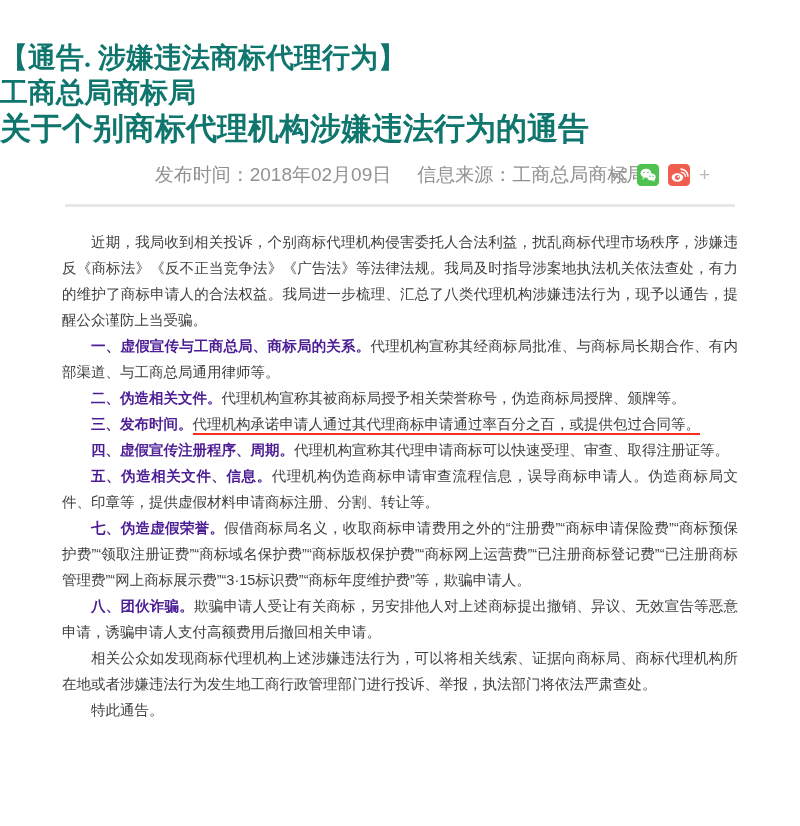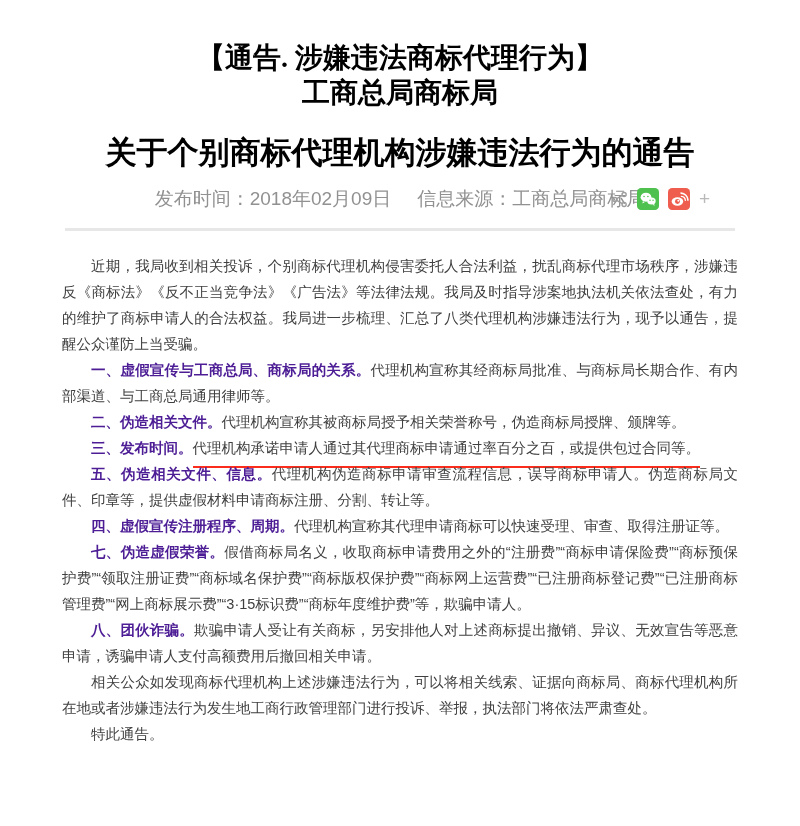--- a/index.html
+++ b/index.html
@@ -8,27 +8,27 @@
     width:800px;height:826px;
     margin:0 auto;
     background:#fff;
     overflow:hidden;
     font-family:"Liberation Sans","DejaVu Sans",sans-serif;
     color:#404040;
   }
   
   .title-block{
     padding-top:40px;
-    text-align:center;
+    text-align:left;
     font-family:"Liberation Serif","DejaVu Serif",serif;
     font-weight:bold;
-    color:#000000;
+    color:#0f766e;
   }
   .title-line-1,.title-line-2{font-size:28px;line-height:35px;}
-  .title-line-3{font-size:31px;line-height:38px;margin-top:24px;}
+  .title-line-3{font-size:31px;line-height:38px;}
   
   .meta-row{
     position:relative;
     margin-top:14px;
     height:26px;
   }
   .meta-text{
     text-align:center;
     font-size:19px;
     color:#919191;
@@ -62,21 +62,21 @@
     padding-top:14px;
     font-size:14.5px;
     line-height:26px;
     text-align:justify;
     color:#404040;
   }
   .article p{margin:0;text-indent:2em;}
   .item-head{font-weight:bold;color:#4c1d95;}
   .red-underline{
     border-bottom:2px solid var(--red,#fb2c1c);
-    padding-bottom:10px;
+    padding-bottom:1px;
   }
 </style>
 </head>
 <body>
 
 <div class="page">
 
   <div class="title-block">
     <div class="title-line-1">【通告. 涉嫌违法商标代理行为】</div>
     <div class="title-line-2">工商总局商标局</div>
@@ -128,23 +128,23 @@
 
   <div class="article">
     <p>近期，我局收到相关投诉，个别商标代理机构侵害委托人合法利益，扰乱商标代理市场秩序，涉嫌违反《商标法》《反不正当竞争法》《广告法》等法律法规。我局及时指导涉案地执法机关依法查处，有力的维护了商标申请人的合法权益。我局进一步梳理、汇总了八类代理机构涉嫌违法行为，现予以通告，提醒公众谨防上当受骗。</p>
     <div id="notice-items">
   <p><span class="item-head">一、虚假宣传与工商总局、商标局的关系。</span><span class="item-body">代理机构宣称其经商标局批准、与商标局长期合作、有内部渠道、与工商总局通用律师等。</span></p>
 
   <p><span class="item-head">二、伪造相关文件。</span><span class="item-body">代理机构宣称其被商标局授予相关荣誉称号，伪造商标局授牌、颁牌等。</span></p>
 
   <p><span class="item-head">三、发布时间。</span><span class="item-body red-underline">代理机构承诺申请人通过其代理商标申请通过率百分之百，或提供包过合同等。</span></p>
 
+  <p><span class="item-head">四、虚假宣传注册程序、周期。</span><span class="item-body">代理机构宣称其代理申请商标可以快速受理、审查、取得注册证等。</span></p>
+
   <p><span class="item-head">五、伪造相关文件、信息。</span><span class="item-body">代理机构伪造商标申请审查流程信息，误导商标申请人。伪造商标局文件、印章等，提供虚假材料申请商标注册、分割、转让等。</span></p>
-
-  <p><span class="item-head">四、虚假宣传注册程序、周期。</span><span class="item-body">代理机构宣称其代理申请商标可以快速受理、审查、取得注册证等。</span></p>
 
 
   <p><span class="item-head">七、伪造虚假荣誉。</span><span class="item-body">假借商标局名义，收取商标申请费用之外的“注册费”“商标申请保险费”“商标预保护费”“领取注册证费”“商标域名保护费”“商标版权保护费”“商标网上运营费”“已注册商标登记费”“已注册商标管理费”“网上商标展示费”“3·15标识费”“商标年度维护费”等，欺骗申请人。</span></p>
 
   <p><span class="item-head">八、团伙诈骗。</span><span class="item-body">欺骗申请人受让有关商标，另安排他人对上述商标提出撤销、异议、无效宣告等恶意申请，诱骗申请人支付高额费用后撤回相关申请。</span></p>
 </div>
     <p>相关公众如发现商标代理机构上述涉嫌违法行为，可以将相关线索、证据向商标局、商标代理机构所在地或者涉嫌违法行为发生地工商行政管理部门进行投诉、举报，执法部门将依法严肃查处。</p>
     <p>特此通告。</p>
   </div>
 

